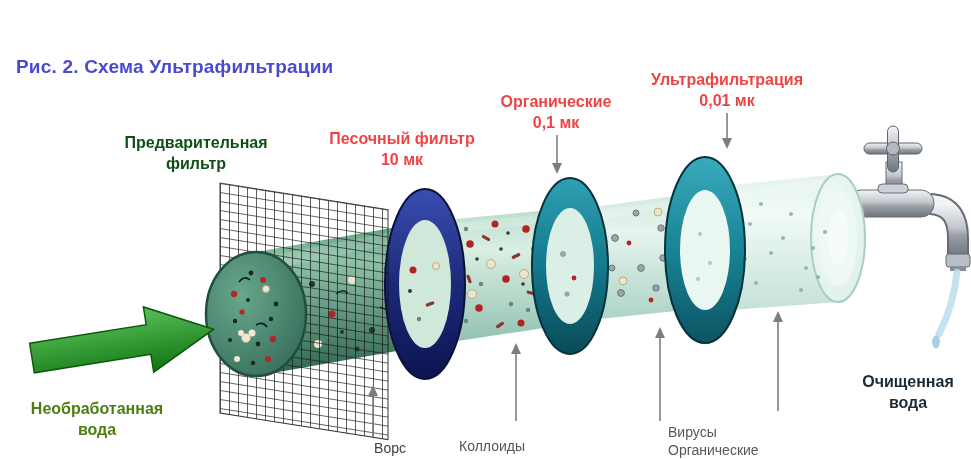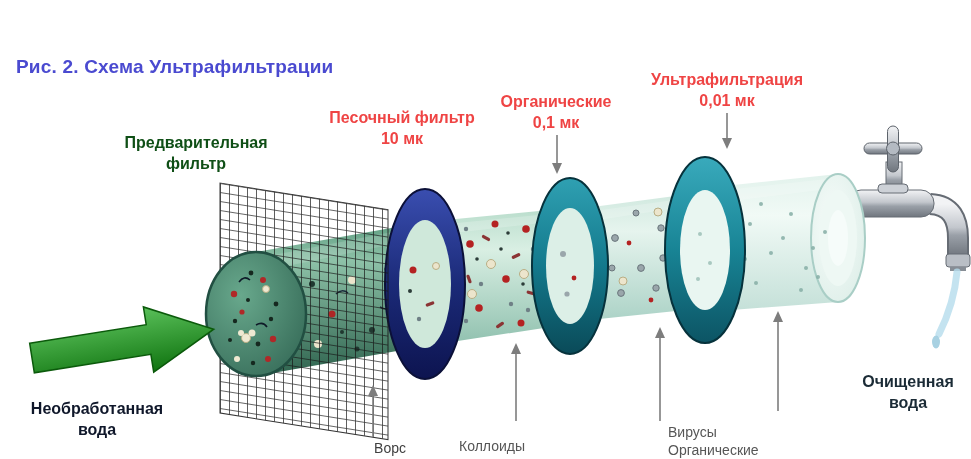--- a/index.html
+++ b/index.html
@@ -6,21 +6,21 @@
   .canvas{
     position:relative;width:971px;height:459px;background:#ffffff;
     font-family:"Liberation Sans",sans-serif;overflow:hidden;margin-top:42px;
   }
   .canvas > svg{position:absolute;left:0;top:0;}
   .lbl{position:absolute;white-space:pre-line;}
   .title{left:16px;top:14px;font-size:19px;font-weight:600;color:#4a4ad0;letter-spacing:.2px;}
   .stage{font-size:16px;font-weight:bold;color:#ef4444;text-align:center;line-height:21px;}
   .prefilter-lbl{color:#0f4f16;}
   .water{font-size:16px;font-weight:bold;text-align:center;line-height:21px;}
-  .water-raw{color:#0f172a;}
+  .water-raw{color:#4d7c0f;}
   .water-clean{color:#1b2b36;}
   .ann{font-size:14px;color:#565656;line-height:18px;}
   .lint-lbl{text-align:right;color:#3f3f3f;}
 </style>
 </head>
 <body>
 
 <div class="canvas">
 
   <svg width="971" height="459" viewBox="0 0 971 459">
@@ -277,21 +277,21 @@
         <line x1="778" y1="369" x2="778" y2="278"></line>
           <polygon points="773,280 783,280 778,269" stroke="none"></polygon>
       </g>
     </g>
   </svg>
 
   <div class="lbl title">Рис. 2. Схема Ультрафильтрации</div>
 
   <div class="lbl stage prefilter-lbl" style="left:96px;top:90px;width:200px">Предварительная
 фильтр</div>
-  <div class="lbl stage" style="left:302px;top:65px;width:200px">Песочный фильтр
+  <div class="lbl stage" style="left:302px;top:86px;width:200px">Песочный фильтр
 10 мк</div>
   <div class="lbl stage" style="left:456px;top:49px;width:200px">Органические
 0,1 мк</div>
   <div class="lbl stage" style="left:627px;top:27px;width:200px">Ультрафильтрация
 0,01 мк</div>
 
   <div class="lbl water water-raw" style="left:2px;top:356px;width:190px">Необработанная
 вода</div>
   <div class="lbl water water-clean" style="left:838px;top:329px;width:140px">Очищенная
 вода</div>

